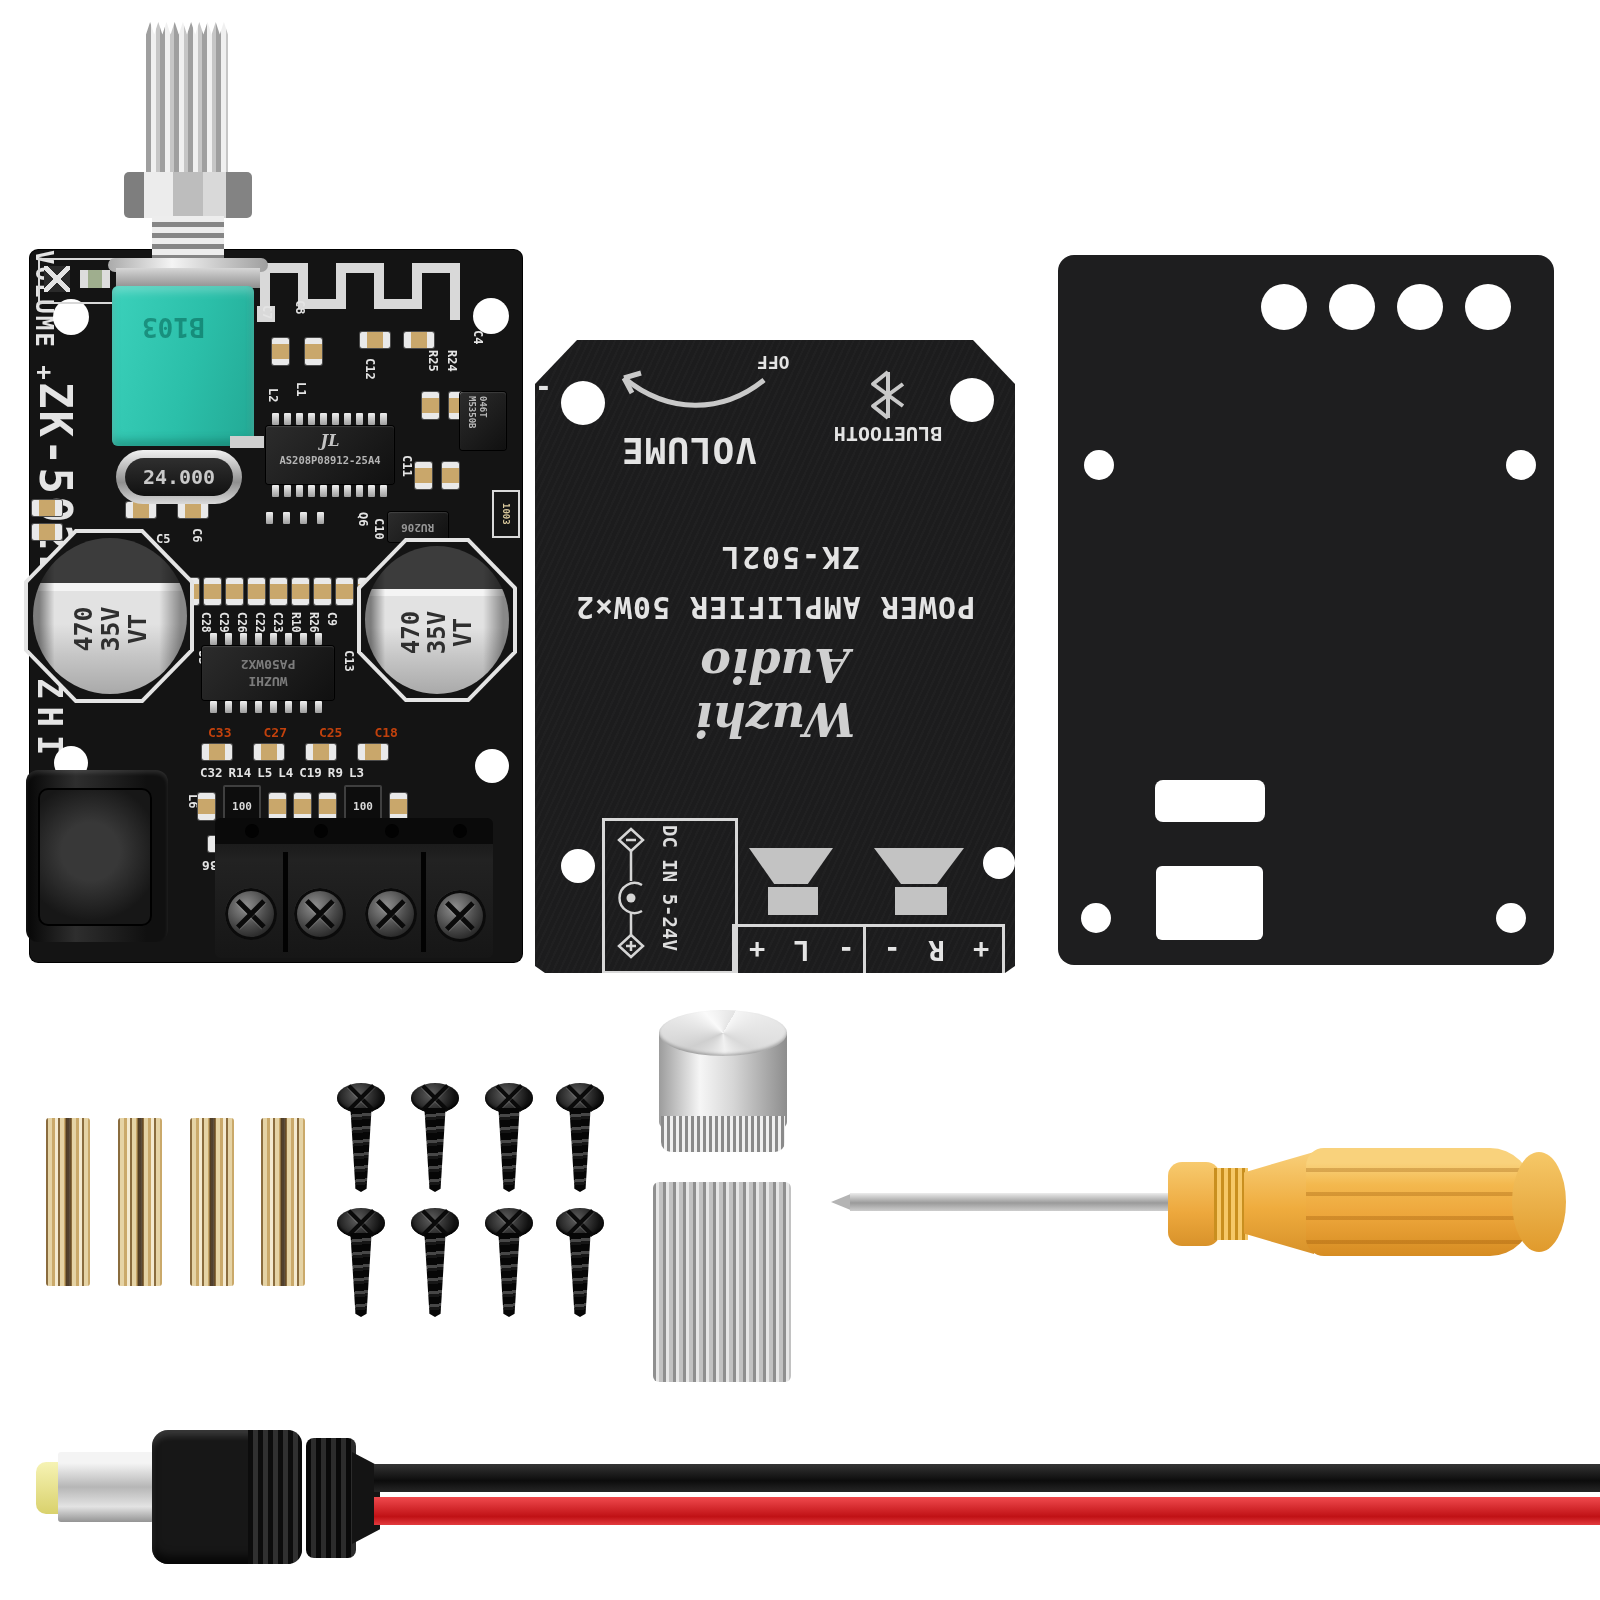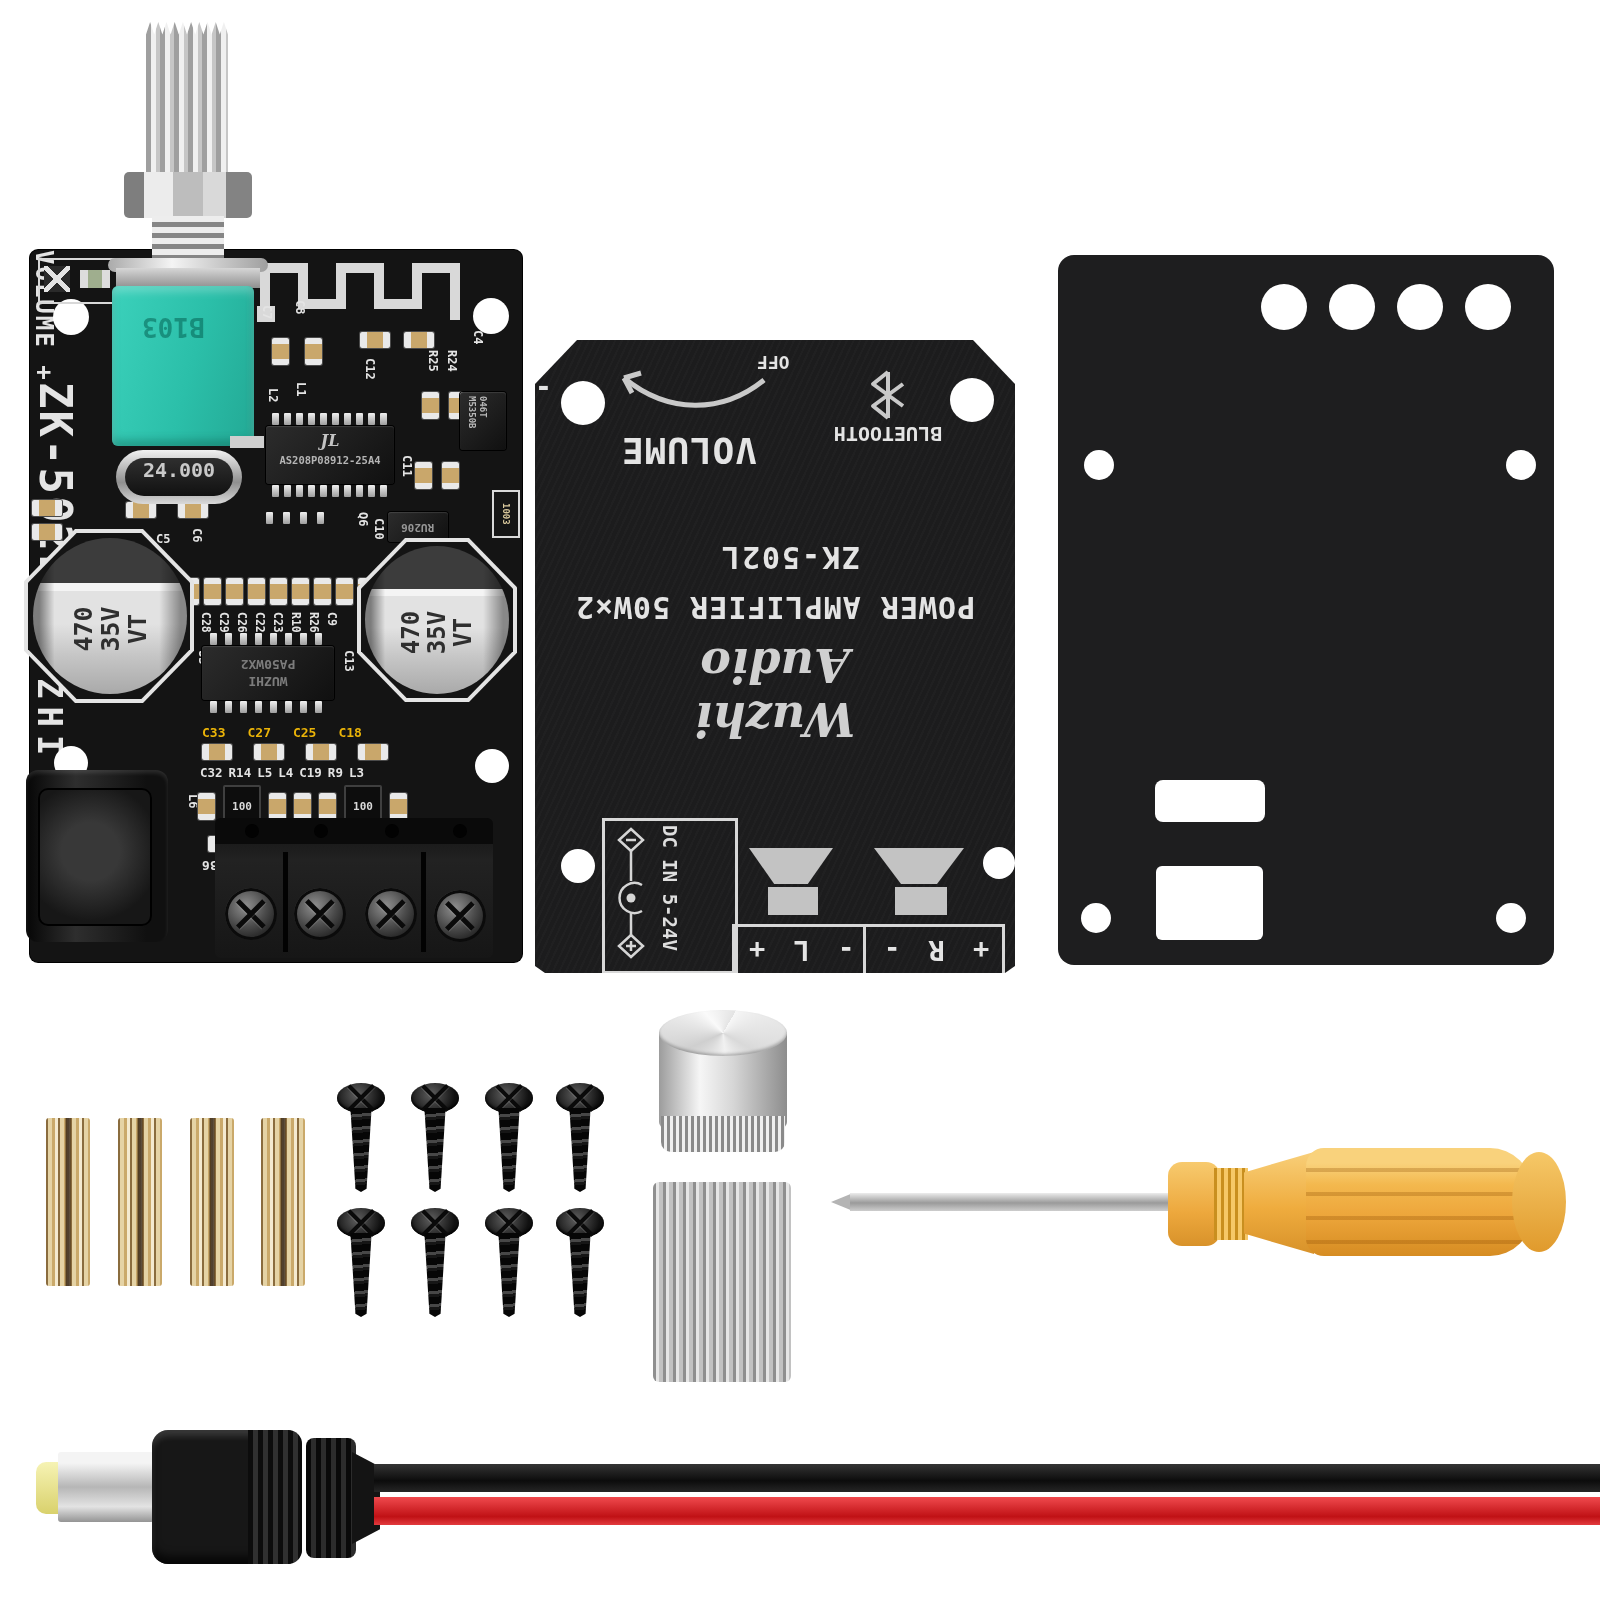--- a/index.html
+++ b/index.html
@@ -106,21 +106,21 @@
       </div>
 
     <div class="chip" style="left:430px;top:142px;width:46px;height:58px">
       <div class="ab vt" style="left:6px;top:4px;writing-mode:vertical-lr;color:#b9b9b9;font:bold 9px 'DejaVu Sans Mono',monospace;line-height:11px">
         <span>M5350B</span>
         <span>046T</span>
       </div>
     </div>
 
     <div class="ab" style="left:86px;top:200px;width:126px;height:54px;border-radius:27px;background:linear-gradient(180deg,#f2f2f2,#8f8f8f 60%,#d9d9d9)">
-      <div class="ab" style="left:9px;top:8px;right:9px;bottom:8px;border-radius:20px;background:linear-gradient(180deg,#2f2f2f,#111);display:flex;justify-content:center">
+      <div class="ab" style="left:9px;top:8px;right:9px;bottom:8px;border-radius:20px;background:linear-gradient(180deg,#2f2f2f,#111);display:flex;align-items:center;justify-content:center">
         <span class="silk" style="font-size:20px;color:#c9c9c9">24.000</span>
       </div>
     </div>
 
     <div class="chip" style="left:236px;top:176px;width:128px;height:58px">
       <div class="smdrow" style="left:6px;top:-13px;gap:5px">
           <div class="pin"></div>
           <div class="pin"></div>
           <div class="pin"></div>
           <div class="pin"></div>
@@ -227,21 +227,21 @@
           <div class="pin"></div>
         </div>
       <div class="flip" style="width:100%;height:100%;display:flex;flex-direction:column;align-items:center;justify-content:center;color:#7c7c7c;font:bold 13px 'DejaVu Sans Mono',monospace;line-height:17px">
         <span>WUZHI</span>
         <span>PA50WX2</span>
       </div>
     </div>
 
     <div class="silk" style="left:4px;top:448px;font-size:34px;letter-spacing:1px">DC5-24V</div>
 
-    <div class="smdrow" style="left:172px;top:475px;gap:22px;color:#eab308;font:bold 13px 'DejaVu Sans Mono',monospace">
+    <div class="smdrow" style="left:178px;top:475px;gap:32px;color:#c2410c;font:bold 13px 'DejaVu Sans Mono',monospace">
         <span>C33</span>
         <span>C27</span>
         <span>C25</span>
         <span>C18</span>
       </div>
     <div class="smdrow" style="left:172px;top:494px;gap:22px">
         <div class="smdh"></div>
         <div class="smdh"></div>
         <div class="smdh"></div>
         <div class="smdh"></div>

